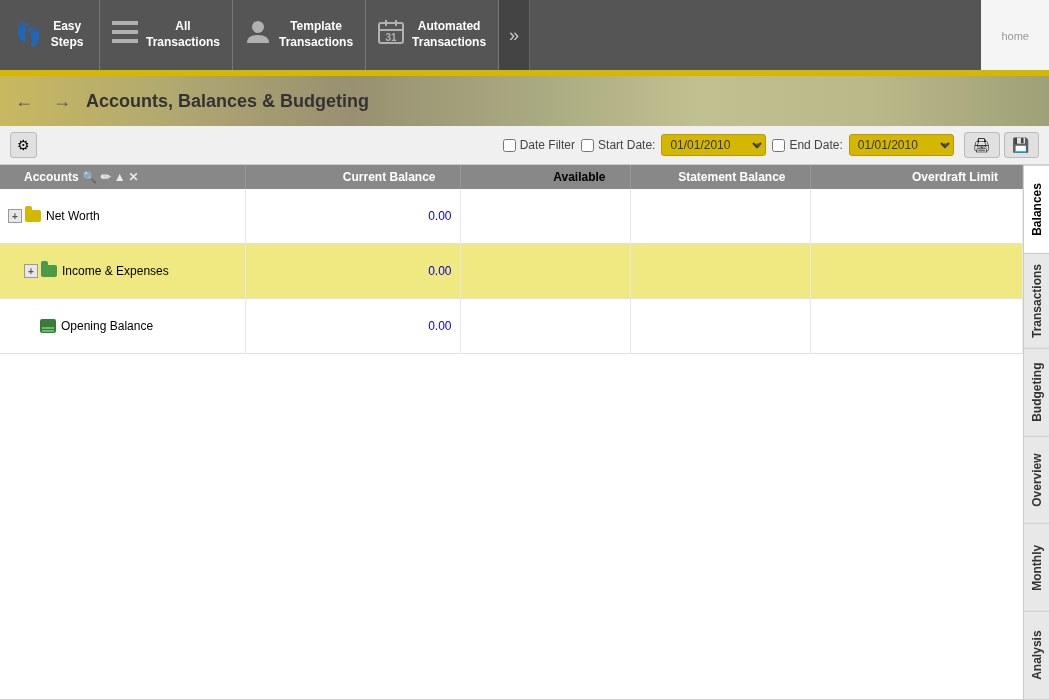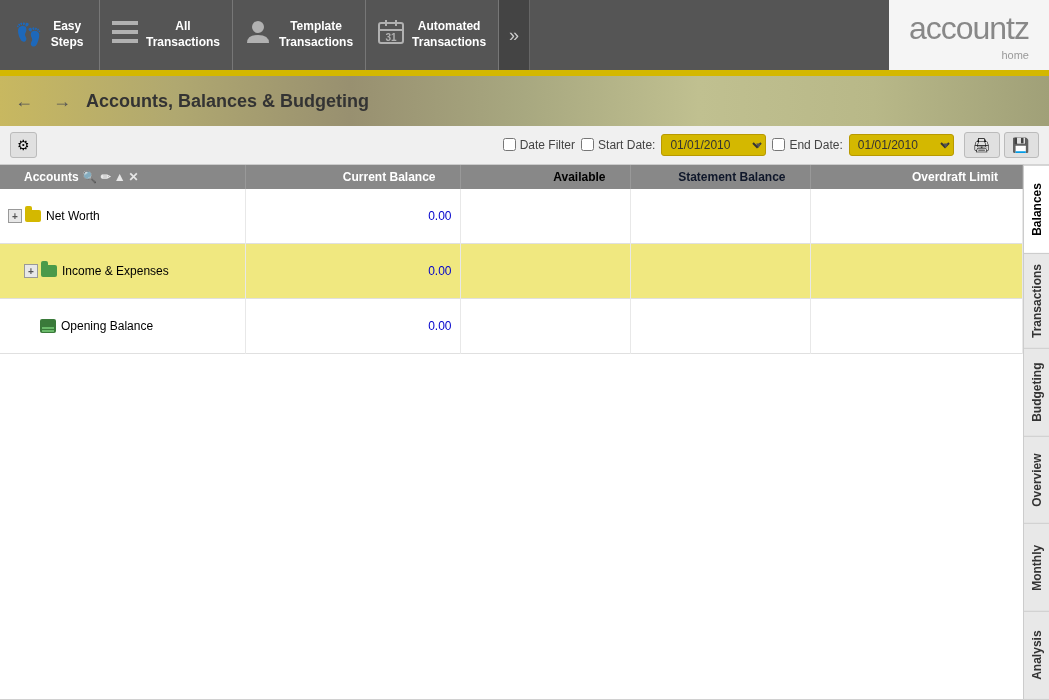--- a/index.html
+++ b/index.html
@@ -122,21 +122,21 @@
     .filter-section {
       display: flex;
       align-items: center;
       gap: 6px;
       margin-left: auto;
     }
     .filter-section label {
       font-size: 12px;
       color: #444;
       display: flex;
-      align-items: flex-start;
+      align-items: flex-end;
       gap: 4px;
     }
     .date-select-wrapper {
       position: relative;
       display: inline-block;
     }
     .date-select-wrapper::after {
       content: '▼';
       font-size: 8px;
       position: absolute;
@@ -328,21 +328,20 @@
           <text x="13" y="22" font-size="10" fill="#bbb" text-anchor="middle">31</text>
         </svg>
     </span>
     <span class="label-block">Automated<br>Transactions</span>
   </button>
   <div id="nav-more">
     <span>»</span>
   </div>
   <div id="app-logo">
     <div>
-      <div class="logo-text">accountz</div>
       <div class="logo-sub">home</div>
     </div>
   </div>
 </div>
 
 <div id="yellow-bar"></div>
 
 <div id="banner">
   <button class="banner-nav-btn">←</button>
   <button class="banner-nav-btn">→</button>
@@ -397,21 +396,21 @@
                 <span class="th-icon">✕</span>
               </div>
             </div>
           </th>
           <th style="width:215px;text-align:right;background:#888;color:#fff;">
             <span>Current Balance</span>
           </th>
           <th style="width:170px;text-align:right;background:#888;color:#000000;">
             <span>Available</span>
           </th>
-          <th style="width:180px;text-align:right;background:#888;color:#0f172a;">
+          <th style="width:180px;text-align:right;background:#888;color:#ffffff;">
             <span>Statement Balance</span>
           </th>
           <th style="text-align:right;background:#888;color:#fff;">
             <span>Overdraft Limit</span>
           </th>
         </tr>
       </thead>
       <tbody>
 
         <tr class="row-net-worth">

